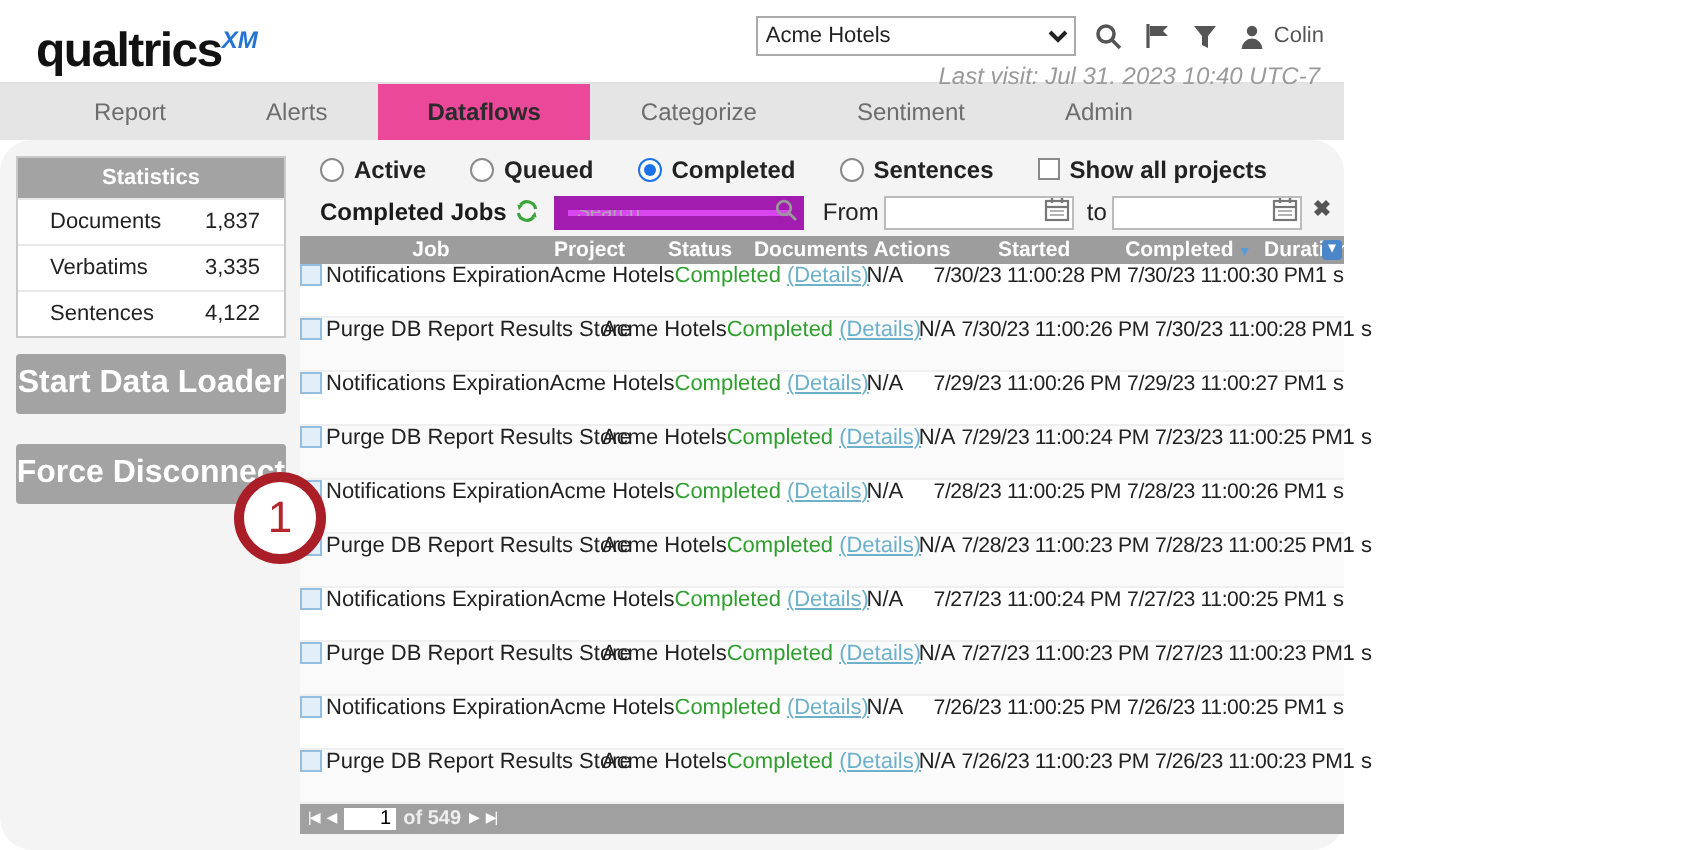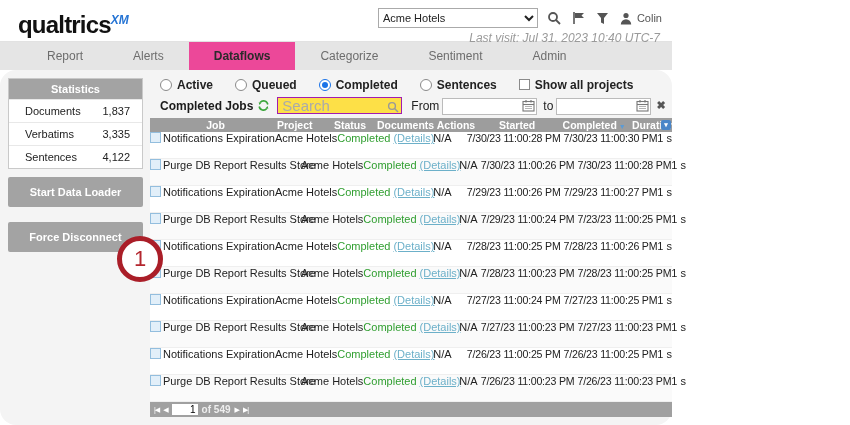--- a/index.html
+++ b/index.html
@@ -30,21 +30,21 @@
   .content { flex:1; background:#f4f4f4; display:flex;border-radius:16px; }
 
   
   .sidebar { width:150px; min-width:150px; padding:8px 7px 0 8px; }
   .stats-box { background:#fff; border:1px solid #c9c9c9; margin-bottom:8px; }
   .stats-header { background:#a3a3a3; color:#fff; font-weight:bold; font-size:11px;
                   text-align:center; padding:4px 0; }
   .stat-row { display:flex; justify-content:space-between; padding:5px 12px 5px 16px;
               font-size:11px; color:#222; border-top:1px solid #e8e8e8; }
   .stat-row:first-of-type { border-top:none; }
-  .side-btn { background:#a3a3a3; color:#fff; font-weight:bold; font-size:11px; text-align:center;
+  .side-btn { background:#a3a3a3; color:#fff; font-weight:bold; font-size:16px; text-align:center;
               border-radius:2px; height:30px; line-height:30px; cursor:pointer; }
   .side-btn.b1 { margin-top:0; } .side-btn.b2 { margin-top:15px; } .side-btn.b3 { margin-top:8px; }
 
   .annotation-circle { position:absolute; left:117px; top:236px; width:46px; height:46px;
                        border:5px solid #aa1e28; border-radius:50%; background:#fff;
                        display:flex; align-items:center; justify-content:center;
                        font-size:22px; color:#b3262e; z-index:20; }
 
   
   .main { flex:1; display:flex; flex-direction:column; padding-top:4px; min-width:0; }
@@ -55,22 +55,22 @@
   .radio { width:12px; height:12px; border:1px solid #8a8a8a; border-radius:50%; background:#fff; position:relative; }
   .radio.sel { border-color:#1a73e8; }
   .radio.sel::after { content:""; position:absolute; left:2px; top:2px; width:6px; height:6px;
                       border-radius:50%; background:#1a73e8; }
   .checkbox { width:11px; height:11px; border:1px solid #8a8a8a; background:#fff; }
 
   .search-row { display:flex; align-items:center; padding:2px 0 5px 10px; height:22px; }
   .jobs-heading { font-size:12px; font-weight:bold; color:#1b1b1b; }
   .refresh-icon { margin-left:4px; cursor:pointer; display:inline-flex; }
   .search-wrap { position:relative; margin-left:7px; }
-  .search-input { width:125px; height:17px; border:1px solid #a21caf; font-size:15px; padding:0 18px 0 4px;
-                  font-family:"Liberation Sans",sans-serif; color:#333; background:#fde047; }
+  .search-input { width:125px; height:17px; border:7px solid #a21caf; font-size:10px; padding:0 18px 0 4px;
+                  font-family:"Liberation Sans",sans-serif; color:#333; background:#d946ef; }
   .search-input::placeholder { color:#aaa; }
   .search-glass { position:absolute; right:3px; top:2px; }
   .date-label { font-size:12px; color:#222; margin:0 3px 0 9px; }
   .date-label.to { margin-left:6px; }
   .date-wrap { position:relative; }
   .date-input { width:95px; height:17px; border:1px solid #bbb; font-size:11px; padding:0 16px 0 4px;
                 font-family:"Liberation Sans",sans-serif; background:#fff; }
   .cal-icon { position:absolute; right:2px; top:2px; cursor:pointer; }
   .clear-icon { font-size:11px; font-weight:bold; color:#555; margin-left:5px; cursor:pointer; line-height:1; }
 

